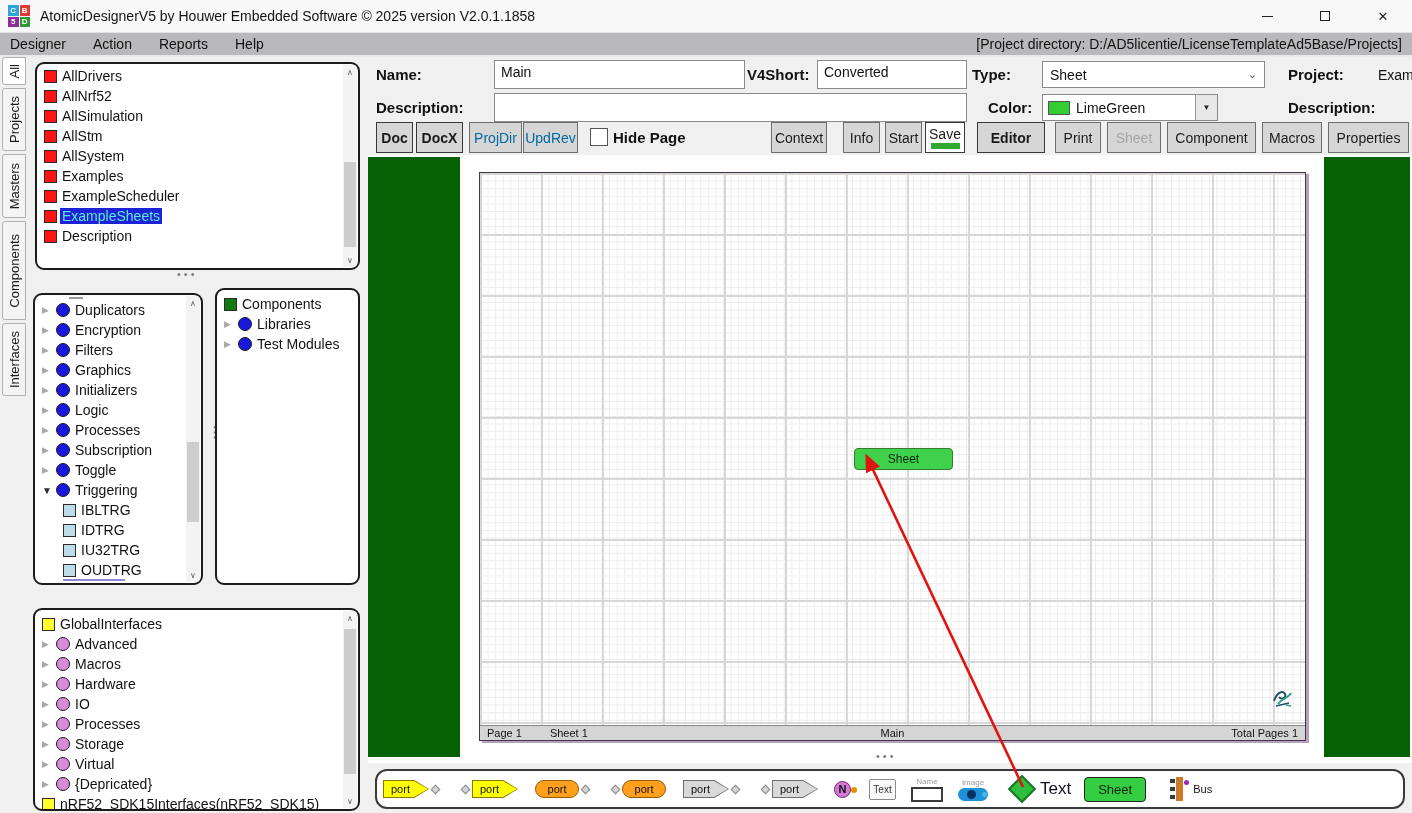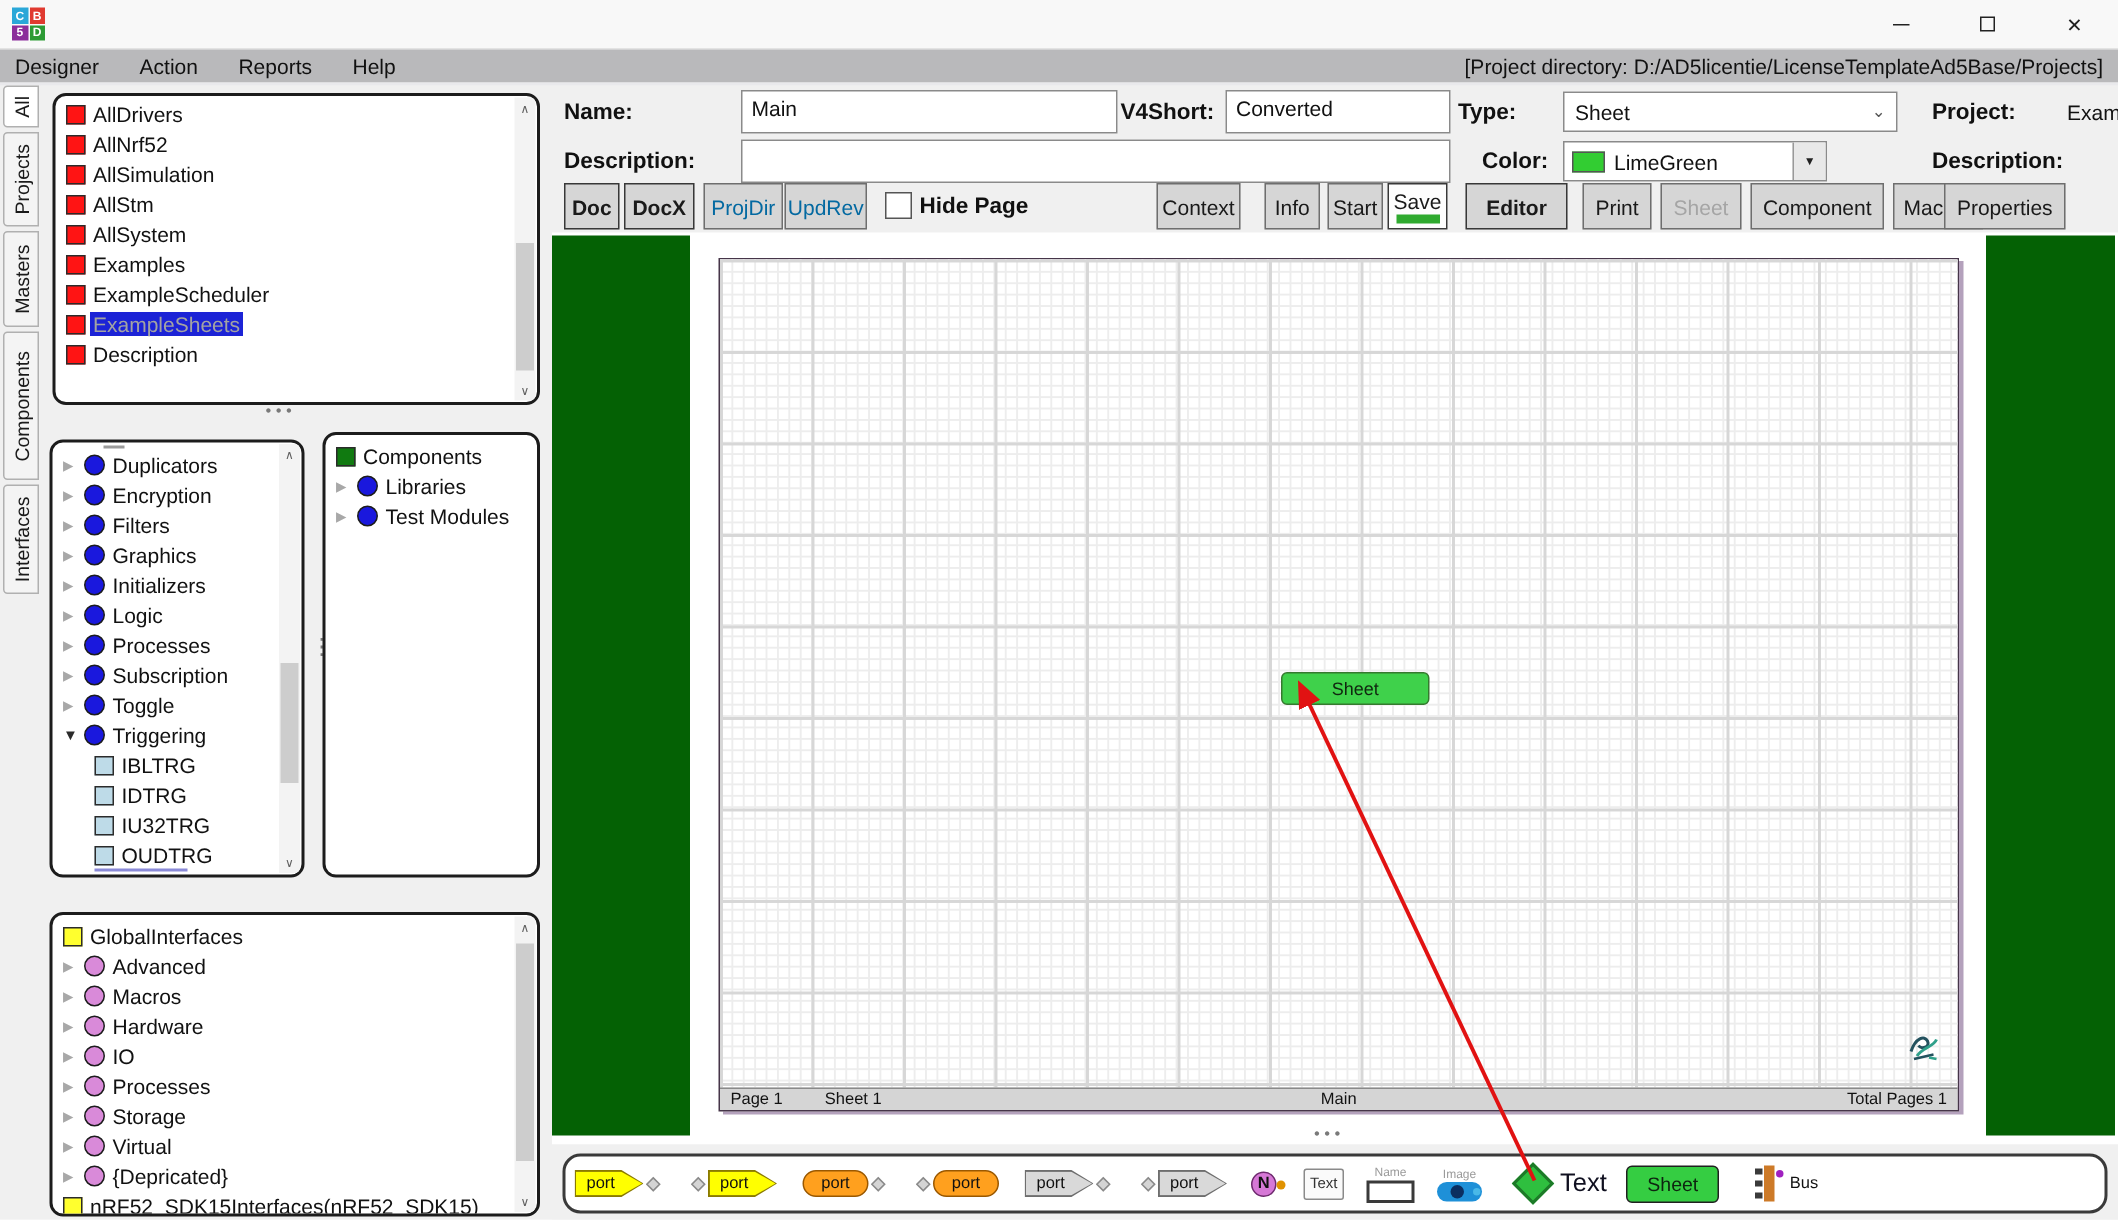--- a/index.html
+++ b/index.html
@@ -31,21 +31,21 @@
   .tabstrip { position:absolute; left:0; top:0; width:27px; height:100%; background:#f0f0f0; }
   .vtab { position:absolute; left:2px; width:24px; background:#f4f4f4; border:1px solid #b0b0b0; border-radius:3px 0 0 3px; display:flex; align-items:center; justify-content:center; }
   .vtab span { writing-mode:vertical-lr; transform:rotate(180deg); font-size:13px; color:#1a1a1a; }
   .vtab.sel { background:#ffffff; }
 
   
   .leftpanel { position:absolute; left:27px; top:0; width:341px; height:100%; background:#f0f0f0; }
   .listbox { position:absolute; background:#fff; border:2px solid #1c1c1c; border-radius:9px; overflow:hidden; }
   .trow { height:20px; display:flex; align-items:center; padding-left:7px; font-size:14px; white-space:nowrap; }
   .trow .lbl { padding:0 2px; }
-  .trow.sel .lbl { background:#1c23d6; color:#a3a3a3; }
+  .trow.sel .lbl { background:#1c23d6; color:#5eead4; }
   .indent1 { padding-left:28px; }
   .exp { width:14px; font-size:9px; color:#a8a8a8; flex:0 0 14px; }
   .exp.open { color:#2b2b2b; font-size:10px; }
   .ic { flex:0 0 auto; margin-right:3px; }
   .sq { width:13px; height:13px; border:1px solid #2b2b2b; }
   .sq.red { background:#ff1414; } .sq.green { background:#107a10; } .sq.yellow { background:#ffff2e; } .sq.lblue { background:#bedbe8; }
   .circ { width:14px; height:14px; border-radius:50%; border:1px solid #1c1c1c; }
   .circ.blue { background:#1a18dd; } .circ.plum { background:#d98ad9; }
   .vscroll { position:absolute; right:1px; top:1px; bottom:1px; width:14px; background:#f3f3f3; }
   .varr { position:absolute; left:0; width:14px; height:14px; color:#606060; font-size:8px; display:flex; align-items:center; justify-content:center; }
@@ -134,20 +134,21 @@
 </head>
 <body>
 
 <div class="titlebar">
   <div class="app-icon">
     <span class="ai-c">C</span>
     <span class="ai-b">B</span>
     <span class="ai-5">5</span>
     <span class="ai-d">D</span>
   </div>
+  <span class="title-text">AtomicDesignerV5 by Houwer Embedded Software © 2025 version V2.0.1.1858</span>
   <div class="win-controls">
     <div class="win-btn">
         <span class="min-glyph"></span>
       </div>
     <div class="win-btn">
         <span class="max-glyph"></span>
       </div>
     <div class="win-btn">
         <span class="close-glyph">✕</span>
       </div>
@@ -429,21 +430,21 @@
       <div class="tbtn" style="left:517px; width:37px;">Start</div>
       <div class="tbtn save" style="left:557px; width:40px;">
         <span>Save</span>
         <span class="save-accent"></span>
       </div>
       <div class="tbtn bold" style="left:609px; width:68px;">Editor</div>
       <div class="tbtn" style="left:687px; width:46px;">Print</div>
       <div class="tbtn disabled" style="left:739px; width:54px;">Sheet</div>
       <div class="tbtn" style="left:799px; width:89px;">Component</div>
       <div class="tbtn" style="left:894px; width:60px;">Macros</div>
-      <div class="tbtn" style="left:928px; width:81px;">Properties</div>
+      <div class="tbtn" style="left:960px; width:81px;">Properties</div>
     </div>
 
     <div class="canvasarea">
       <div class="green-bar gb-left"></div>
       <div class="green-bar gb-right"></div>
       <div class="page">
         <div class="grid">
           <div class="sheet-item">
               <span>Sheet</span>
             </div>

